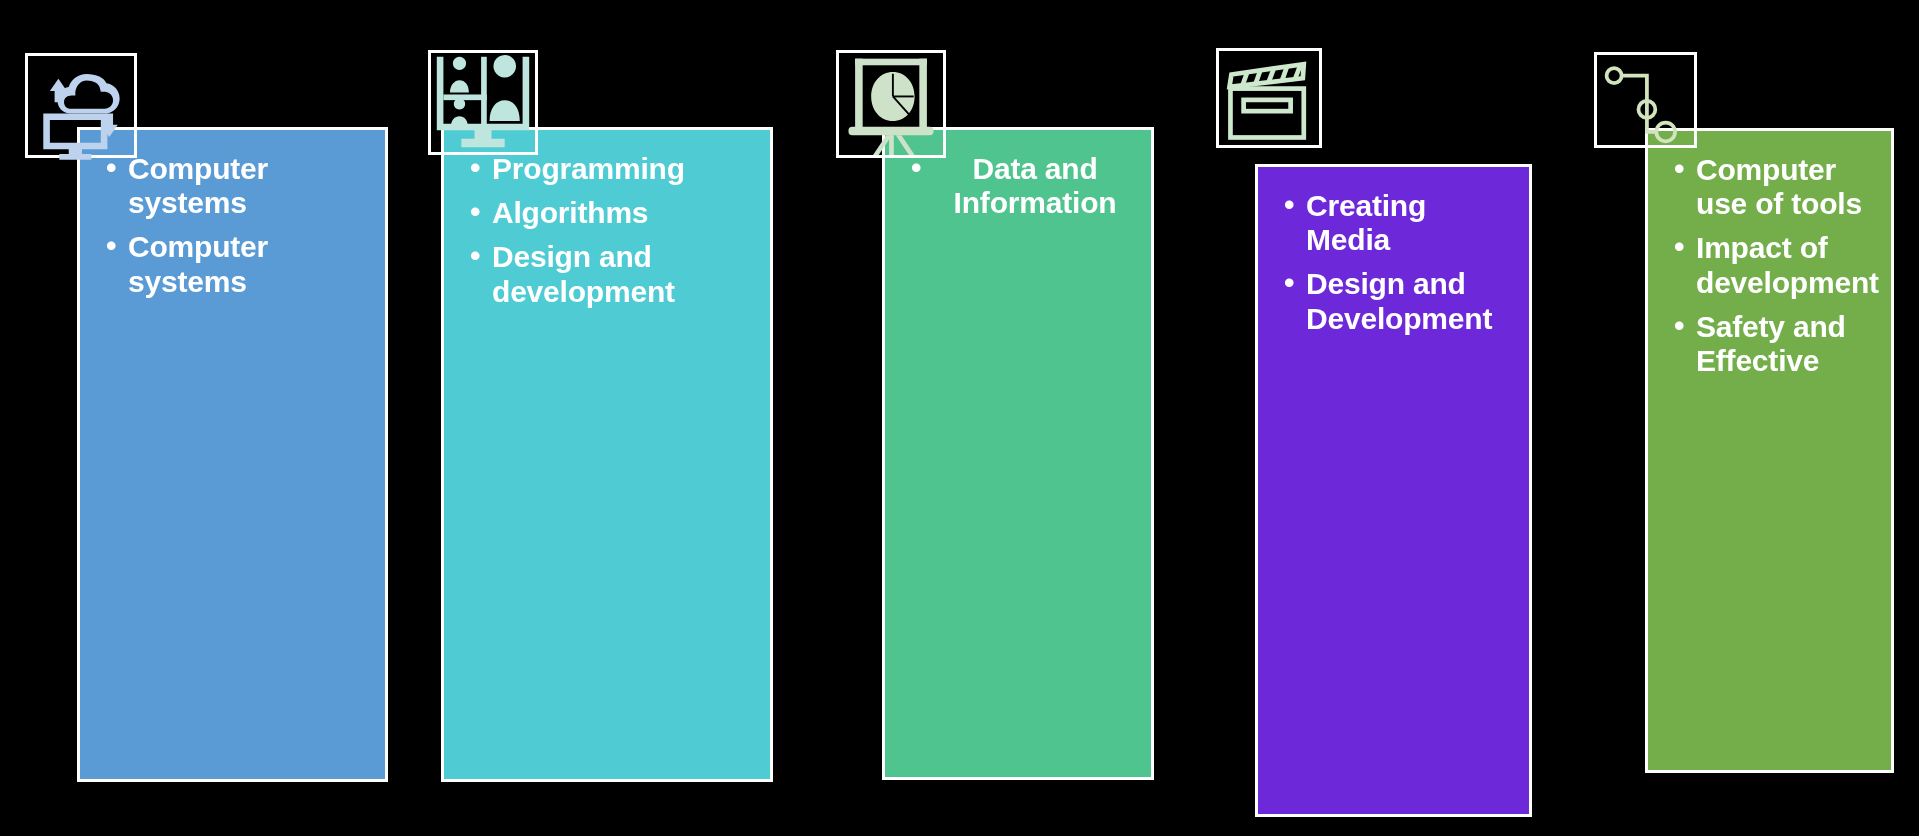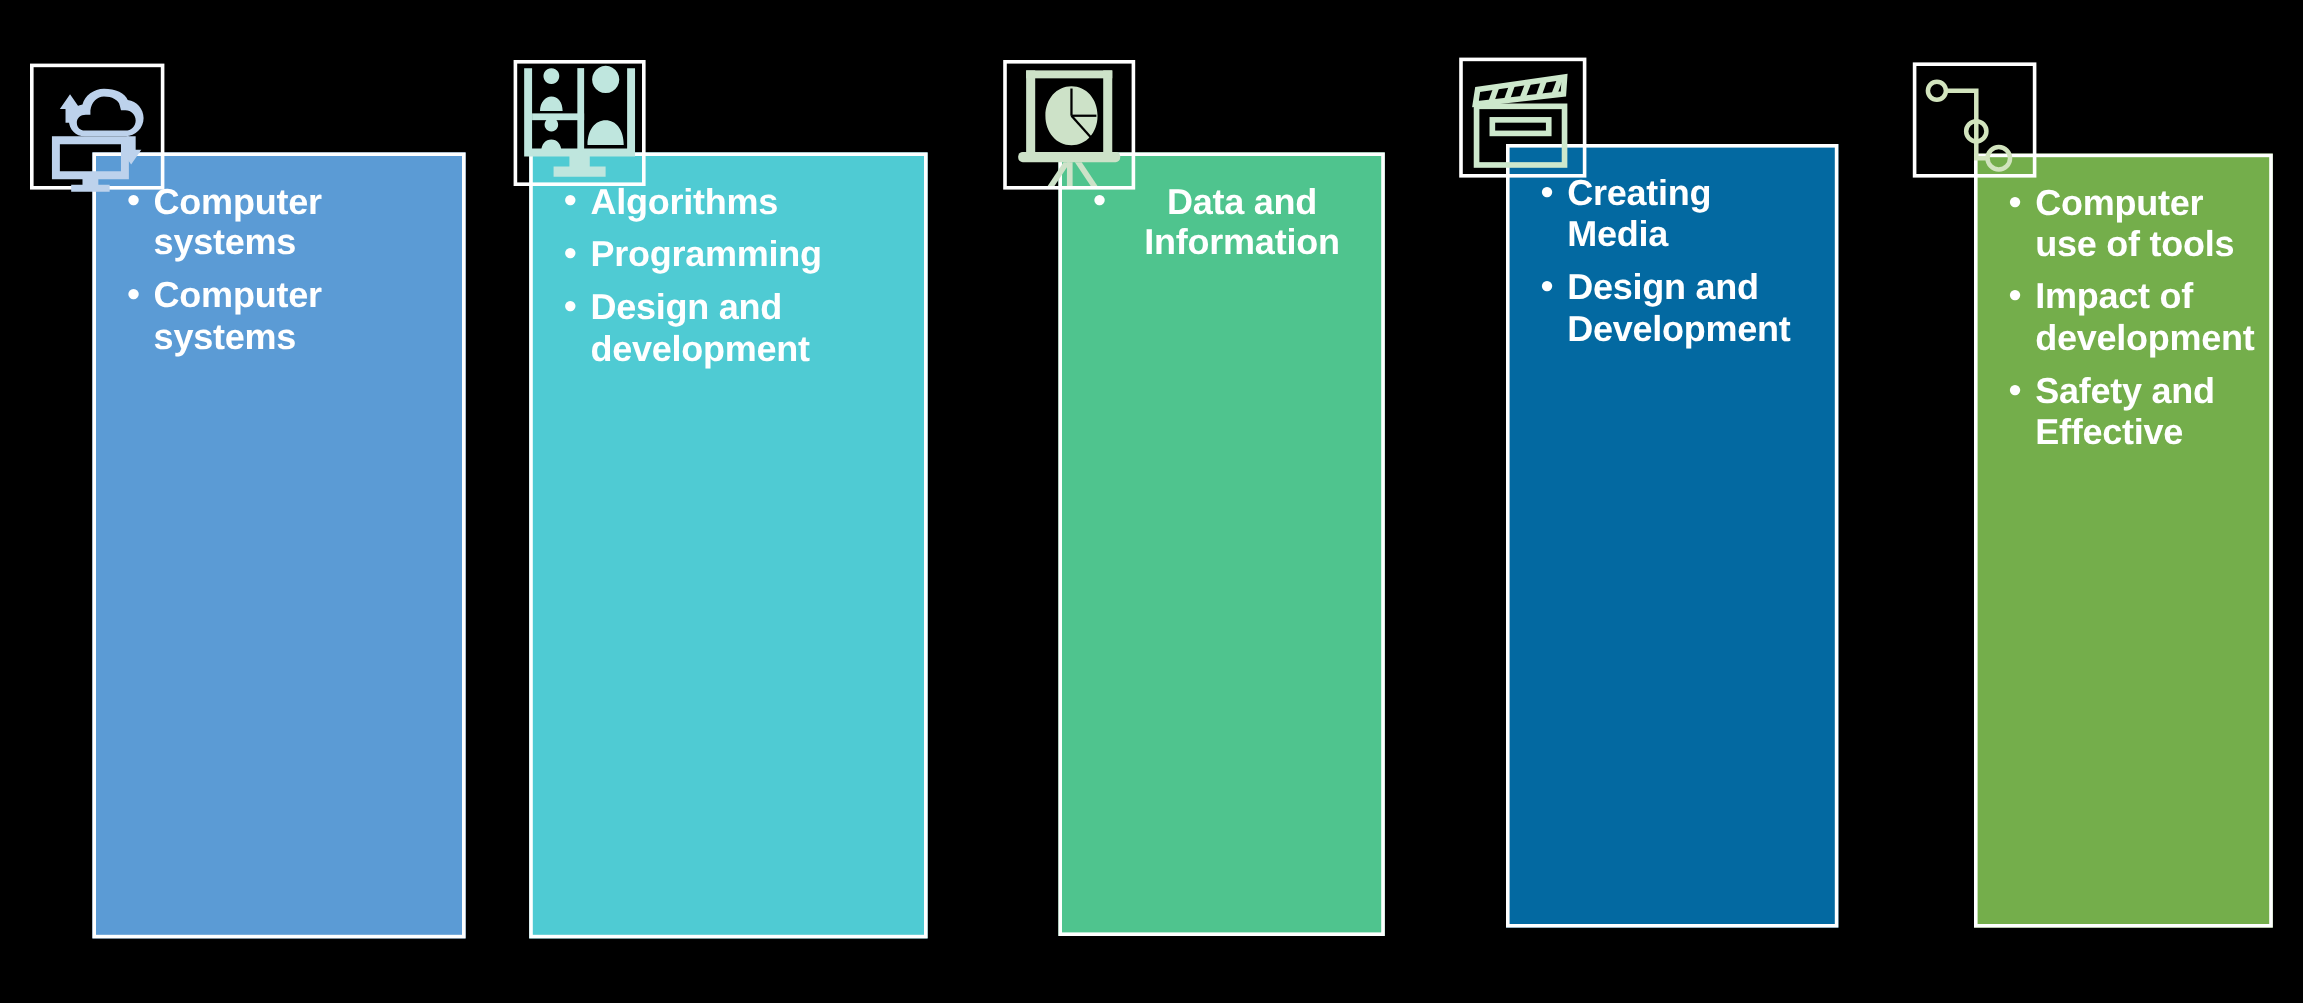--- a/index.html
+++ b/index.html
@@ -110,22 +110,22 @@
         <path d="M90 61 l0 12 l5 0 l-9 13 l-9 -13 l5 0 l0 -12 z"></path>
 
         <path d="M16 61 l0 38 l27 0 l0 5 l-10 0 l0 6 l34 0 l0 -6 l-10 0 l0 -5 l27 0 l0 -38 z
                  M23 68 l54 0 l0 24 l-54 0 z"></path>
       </g>
     </svg>
   </div>
 
   <div class="column" id="col-2" style="background: rgb(79, 203, 211);">
     <ul class="bullets">
+      <li>Programming</li>
       <li>Algorithms</li>
-      <li>Programming</li>
       <li>Design and development</li>
     </ul>
   </div>
   <div class="icon-frame" id="icon-2">
     <svg viewBox="0 0 110 105">
       <g fill="#BFE6DE">
 
         <path d="M6 4 l0 78 l40 0 l0 9 l-14 0 l0 9 l46 0 l0 -9 l-14 0 l0 -9 l40 0 l0 -78 l-7 0 l0 71 l-84 0 l0 -71 z"></path>
 
         <rect x="53" y="4" width="6" height="74"></rect>
@@ -164,21 +164,21 @@
                  M57 46 l0 -24 l0 0 l0 24 l22 0 c0 0 0 0 0 0 z"></path>
       </g>
       <g stroke="#000000" stroke-width="2" fill="none">
         <path d="M57 46 L57 22"></path>
         <path d="M57 46 L79 46"></path>
         <path d="M57 46 L75 66"></path>
       </g>
     </svg>
   </div>
 
-  <div class="column" id="col-4" style="background: #0369a1;">
+  <div class="column" id="col-4" style="background: #6d28d9; margin-top: 44px;">
     <ul class="bullets">
       <li>Creating Media</li>
       <li>Design and Development</li>
     </ul>
   </div>
   <div class="icon-frame" id="icon-4">
     <svg viewBox="0 0 106 100">
       <g fill="none" stroke="#CDE8CC" stroke-width="5">
 
         <rect x="12" y="40" width="78" height="52"></rect>

